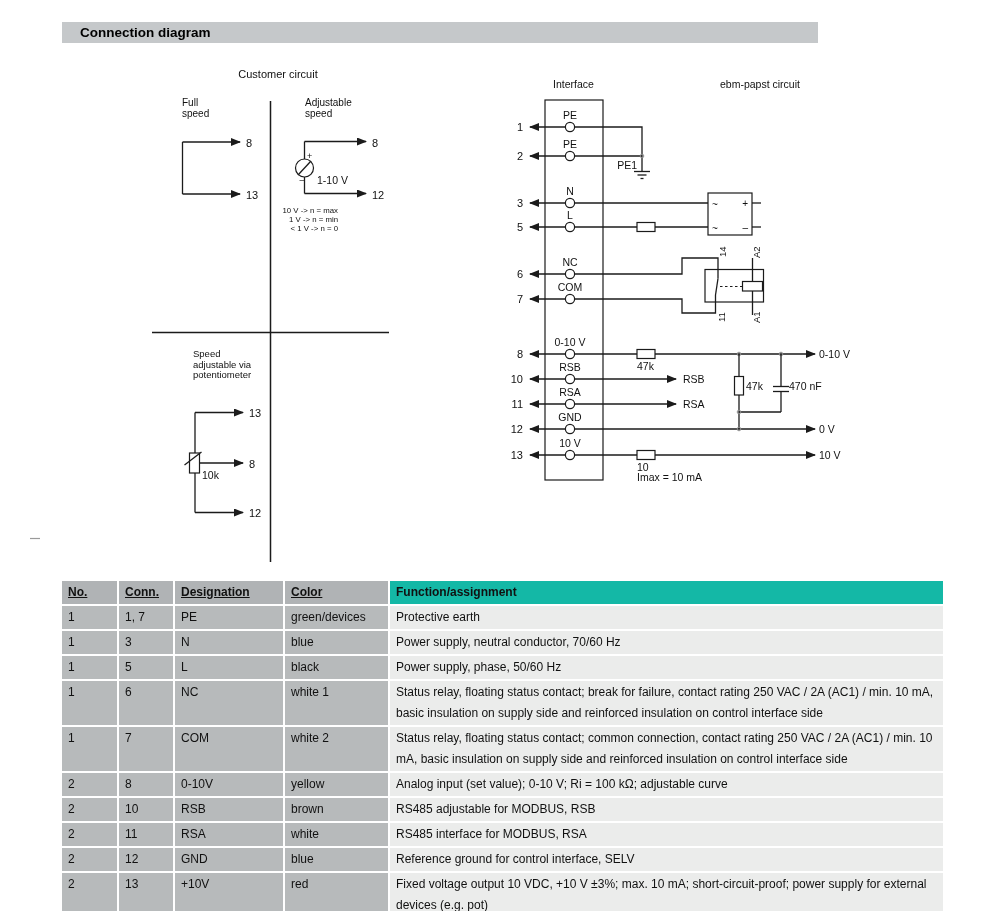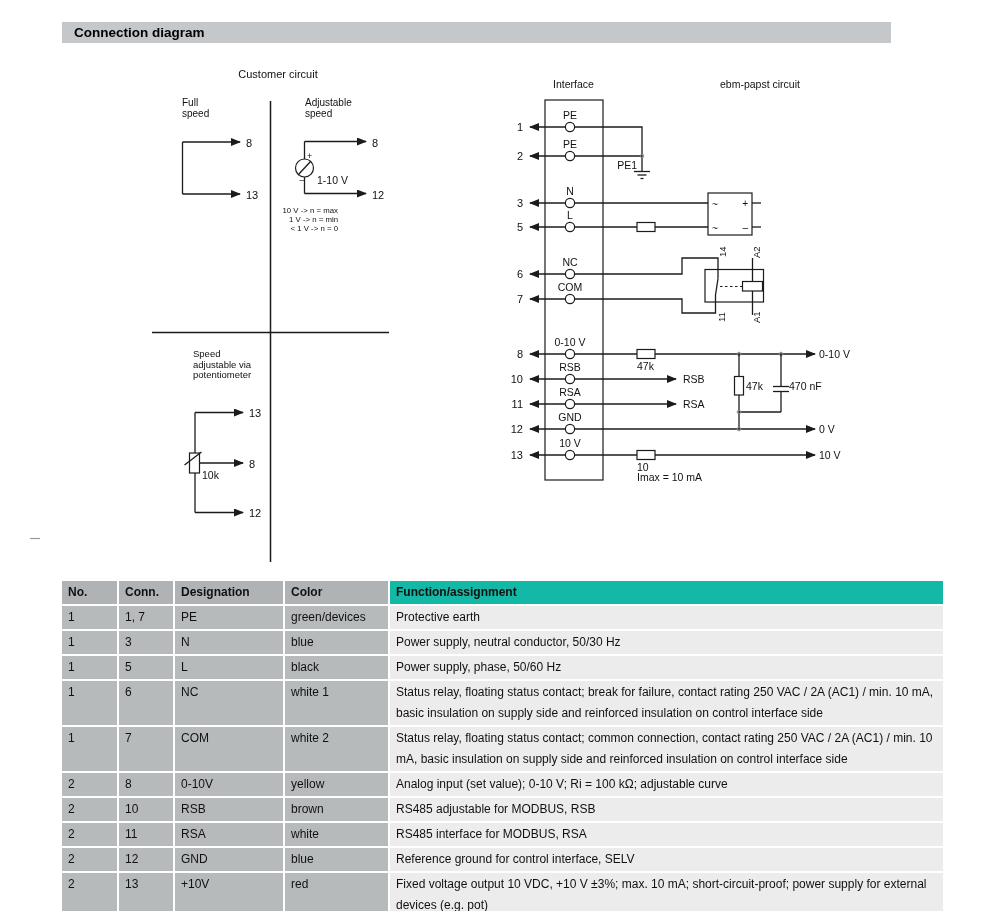--- a/index.html
+++ b/index.html
@@ -2,23 +2,23 @@
 <html><head>
 <meta charset="utf-8">
 <style>
   html,body{margin:0;padding:0;}
   body{
     width:1000px;height:911px;position:relative;background:#ffffff;
     font-family:"Liberation Sans", sans-serif;color:#111;
     -webkit-font-smoothing:antialiased;
   }
   .title-bar{
-    position:absolute;left:62px;top:22px;width:829px;height:21px;
+    position:absolute;left:62px;top:22px;width:756px;height:21px;
     background:#c5c8ca;box-sizing:border-box;display:flex;align-items:center;
-    padding-left:12px;font-size:13.5px;font-weight:bold;color:#000;
+    padding-left:18px;font-size:13.5px;font-weight:bold;color:#000;
   }
   #diagram{position:absolute;left:0;top:0;}
   svg text{font-family:"Liberation Sans", sans-serif;fill:#111;}
   .t105{font-size:10.5px;}
   .t10{font-size:10px;}
   .t11{font-size:11px;}
   .t95{font-size:9.5px;}
   .t78{font-size:7.8px;}
   .t9{font-size:9px;}
   .mid{text-anchor:middle;}
@@ -26,21 +26,21 @@
   .wire{stroke:#1b1b1b;stroke-width:1.3;fill:none;}
   .wire2{stroke:#1b1b1b;stroke-width:1.5;fill:none;}
   .sym{stroke:#1b1b1b;stroke-width:1.2;fill:#ffffff;}
   .symn{stroke:#1b1b1b;stroke-width:1.2;fill:none;}
   .node{stroke:#8c8c8c;stroke-width:1;fill:none;}
   .tablewrap{position:absolute;left:60px;top:579px;}
   table{border-collapse:separate;border-spacing:2px;font-size:12px;table-layout:fixed;}
   td{padding:1px 6px;line-height:21px;vertical-align:top;overflow:hidden;}
   td.g{background:#b7babb;}
   td.lg{background:#ebeceb;}
-  thead td.g{background:#b0b3b5;font-weight:bold;}
+  thead td.g{background:#b0b3b5;font-weight:bold;text-decoration:underline;}
   thead td.lg{background:#14b8a6;font-weight:bold;}
 </style>
 </head>
 <body>
 
 <div class="title-bar">
   <span>Connection diagram</span>
 </div>
 
 <svg id="diagram" width="1000" height="575" viewBox="0 0 1000 575" xmlns="http://www.w3.org/2000/svg">
@@ -292,21 +292,21 @@
         <td class="g">1, 7</td>
         <td class="g">PE</td>
         <td class="g">green/devices</td>
         <td class="lg">Protective earth</td>
       </tr>
       <tr>
         <td class="g">1</td>
         <td class="g">3</td>
         <td class="g">N</td>
         <td class="g">blue</td>
-        <td class="lg">Power supply, neutral conductor, 50/30 Hz</td>
+        <td class="lg">Power supply, neutral conductor, 70/60 Hz</td>
       </tr>
       <tr>
         <td class="g">1</td>
         <td class="g">5</td>
         <td class="g">L</td>
         <td class="g">black</td>
         <td class="lg">Power supply, phase, 50/60 Hz</td>
       </tr>
       <tr>
         <td class="g">1</td>

